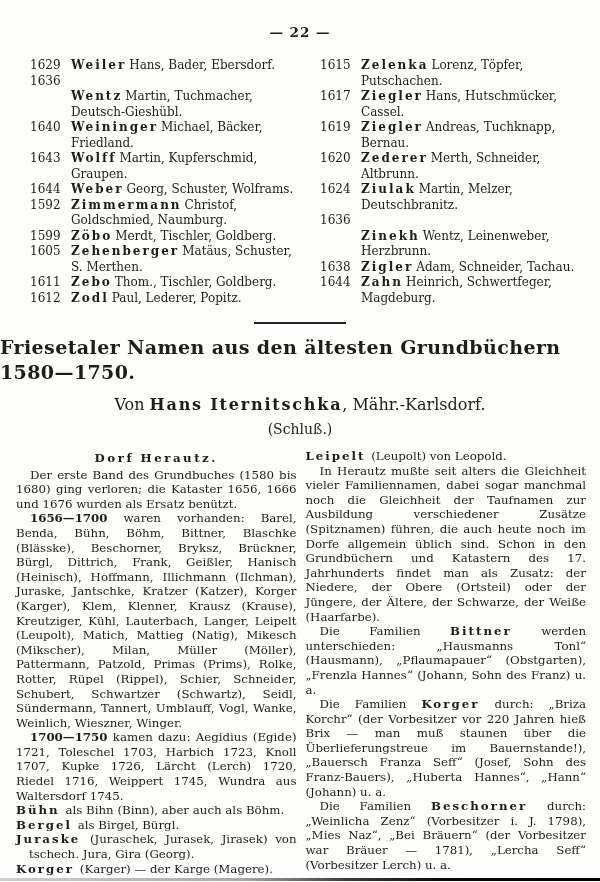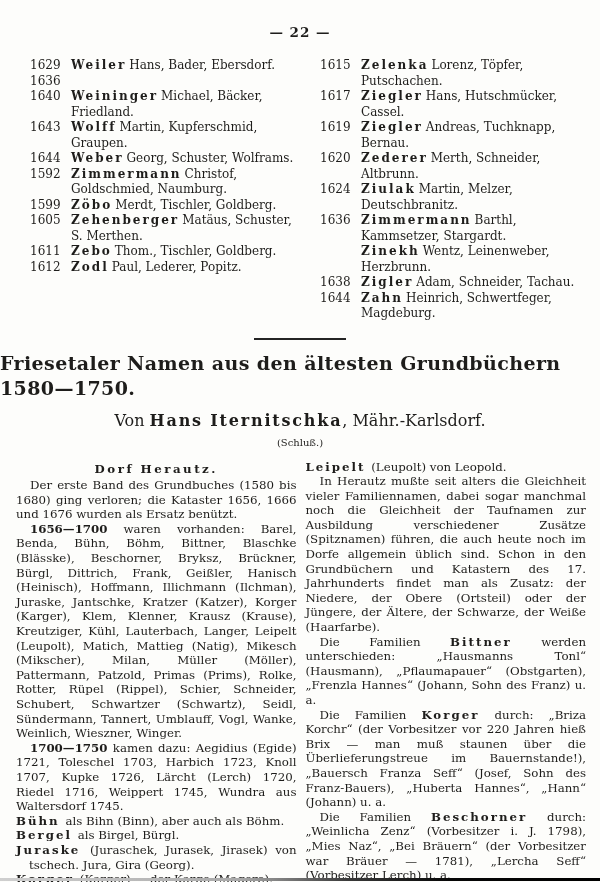--- a/index.html
+++ b/index.html
@@ -48,21 +48,21 @@
     letter-spacing:0.4px;
   }
   .byline{
     text-align:center;
     font-size:16px;
     margin-top:10px;
   }
   .byline .author{letter-spacing:1.8px;font-weight:bold;}
   .closing-note{
     text-align:center;
-    font-size:10px;
+    font-size:14px;
     margin-top:7px;
   }
   
   .body-cols{
     display:flex;
     gap:9px;
     padding:12px 14px 0 16px;
     font-size:11.8px;
     line-height:14.6px;
     text-align:justify;
@@ -98,20 +98,24 @@
 
         <div class="row">
           <span class="num">1629</span>
           <span class="txt"><span class="sp-name">Weiler</span><span>Hans, Bader, Ebersdorf.</span></span>
         </div>
 
         <div class="row">
           <span class="num">1636</span>
         </div>
 
+        <div class="row">
+          <span class="num"></span>
+          <span class="txt"><span class="sp-name">Wentz</span><span>Martin, Tuchmacher, Deutsch-Gieshübl.</span></span>
+        </div>
 
         <div class="row">
           <span class="num">1640</span>
           <span class="txt"><span class="sp-name">Weininger</span><span>Michael, Bäcker, Friedland.</span></span>
         </div>
 
         <div class="row">
           <span class="num">1643</span>
           <span class="txt"><span class="sp-name">Wolff</span><span>Martin, Kupferschmid, Graupen.</span></span>
         </div>
@@ -168,21 +172,20 @@
           <span class="txt"><span class="sp-name">Zederer</span><span>Merth, Schneider, Altbrunn.</span></span>
         </div>
 
         <div class="row">
           <span class="num">1624</span>
           <span class="txt"><span class="sp-name">Ziulak</span><span>Martin, Melzer, Deutschbranitz.</span></span>
         </div>
 
         <div class="row">
           <span class="num">1636</span>
-          <span class="txt"><span class="sp-name">Zimmermann</span><span>Barthl, Kammsetzer, Stargardt.</span></span>
         </div>
 
         <div class="row">
           <span class="num"></span>
           <span class="txt"><span class="sp-name">Zinekh</span><span>Wentz, Leinenweber, Herzbrunn.</span></span>
         </div>
 
         <div class="row">
           <span class="num">1638</span>
           <span class="txt"><span class="sp-name">Zigler</span><span>Adam, Schneider, Tachau.</span></span>

